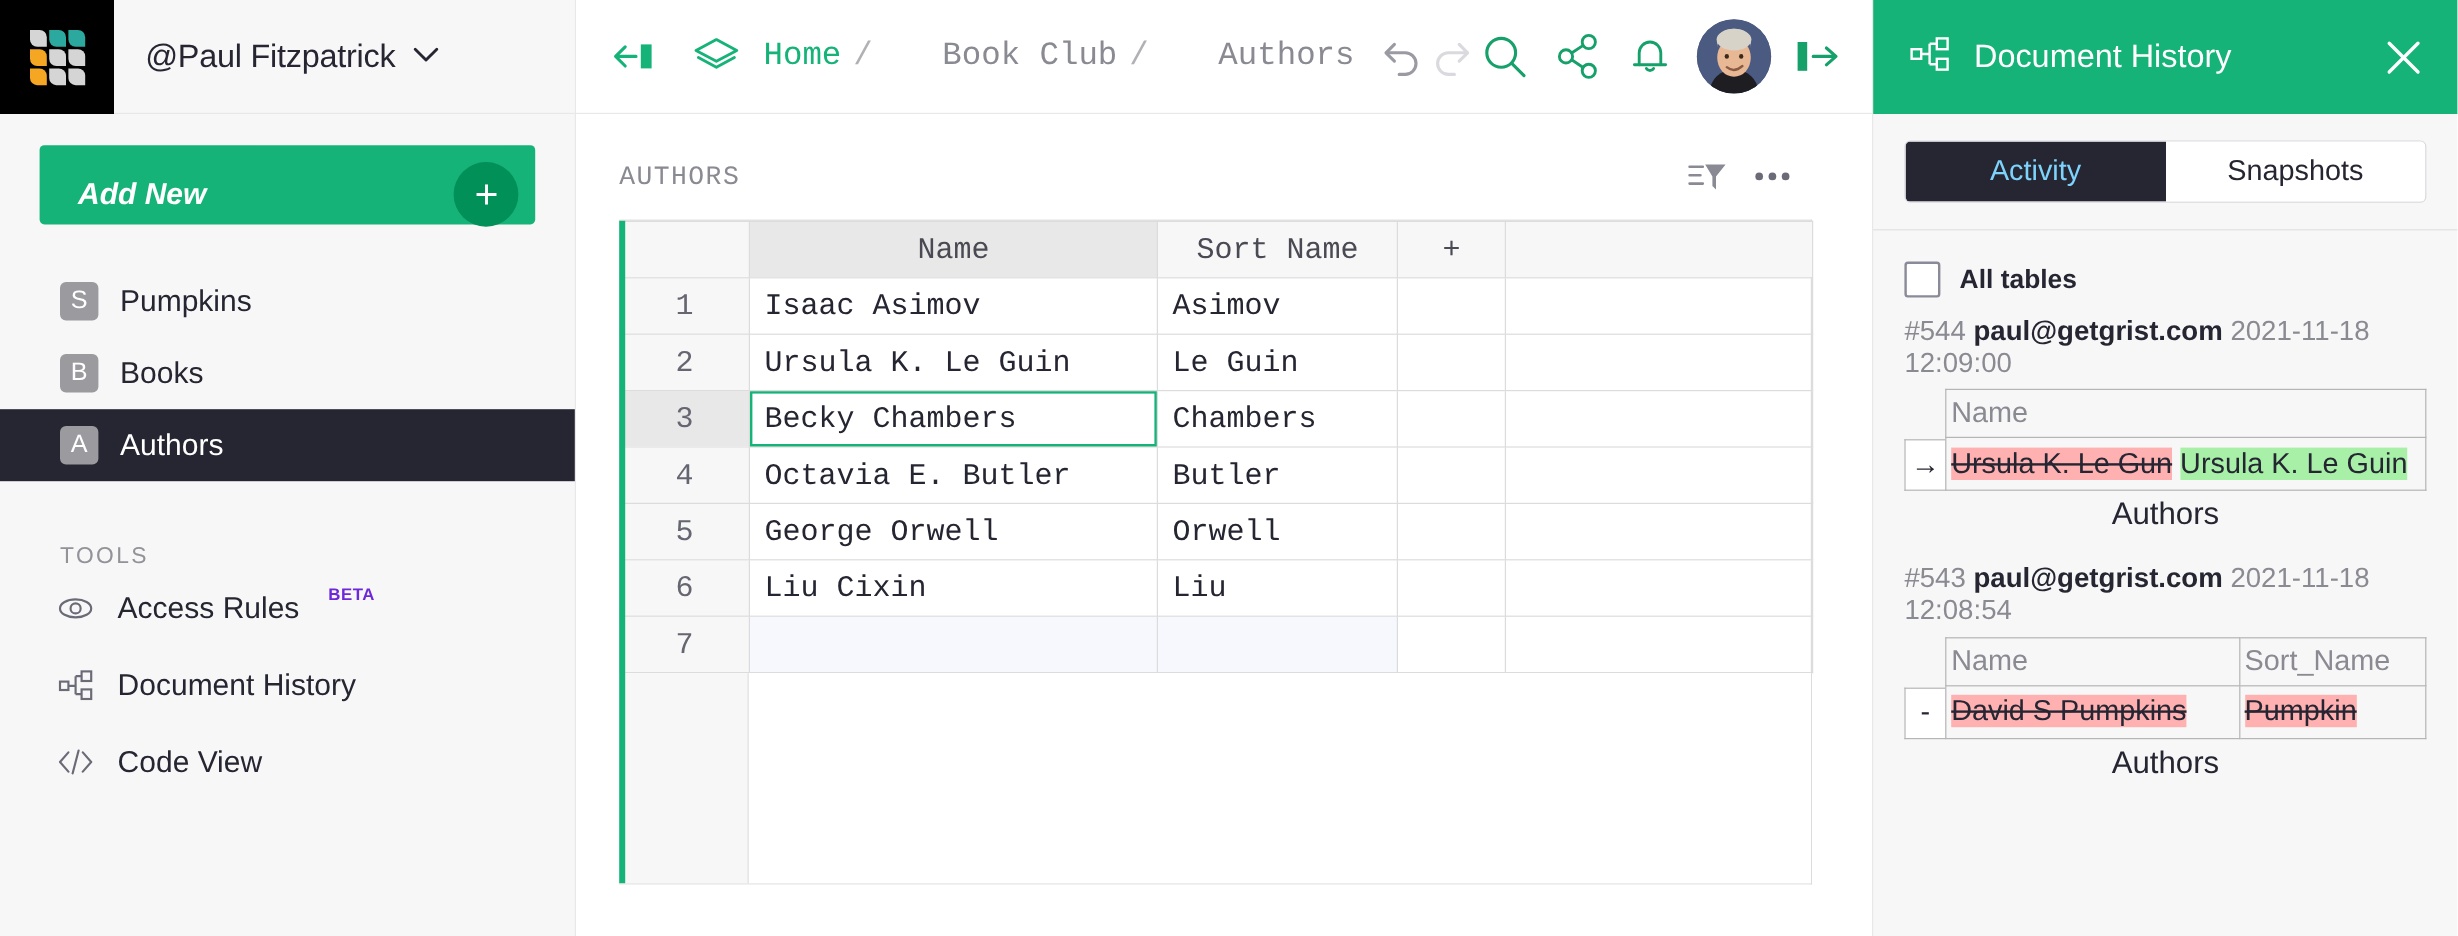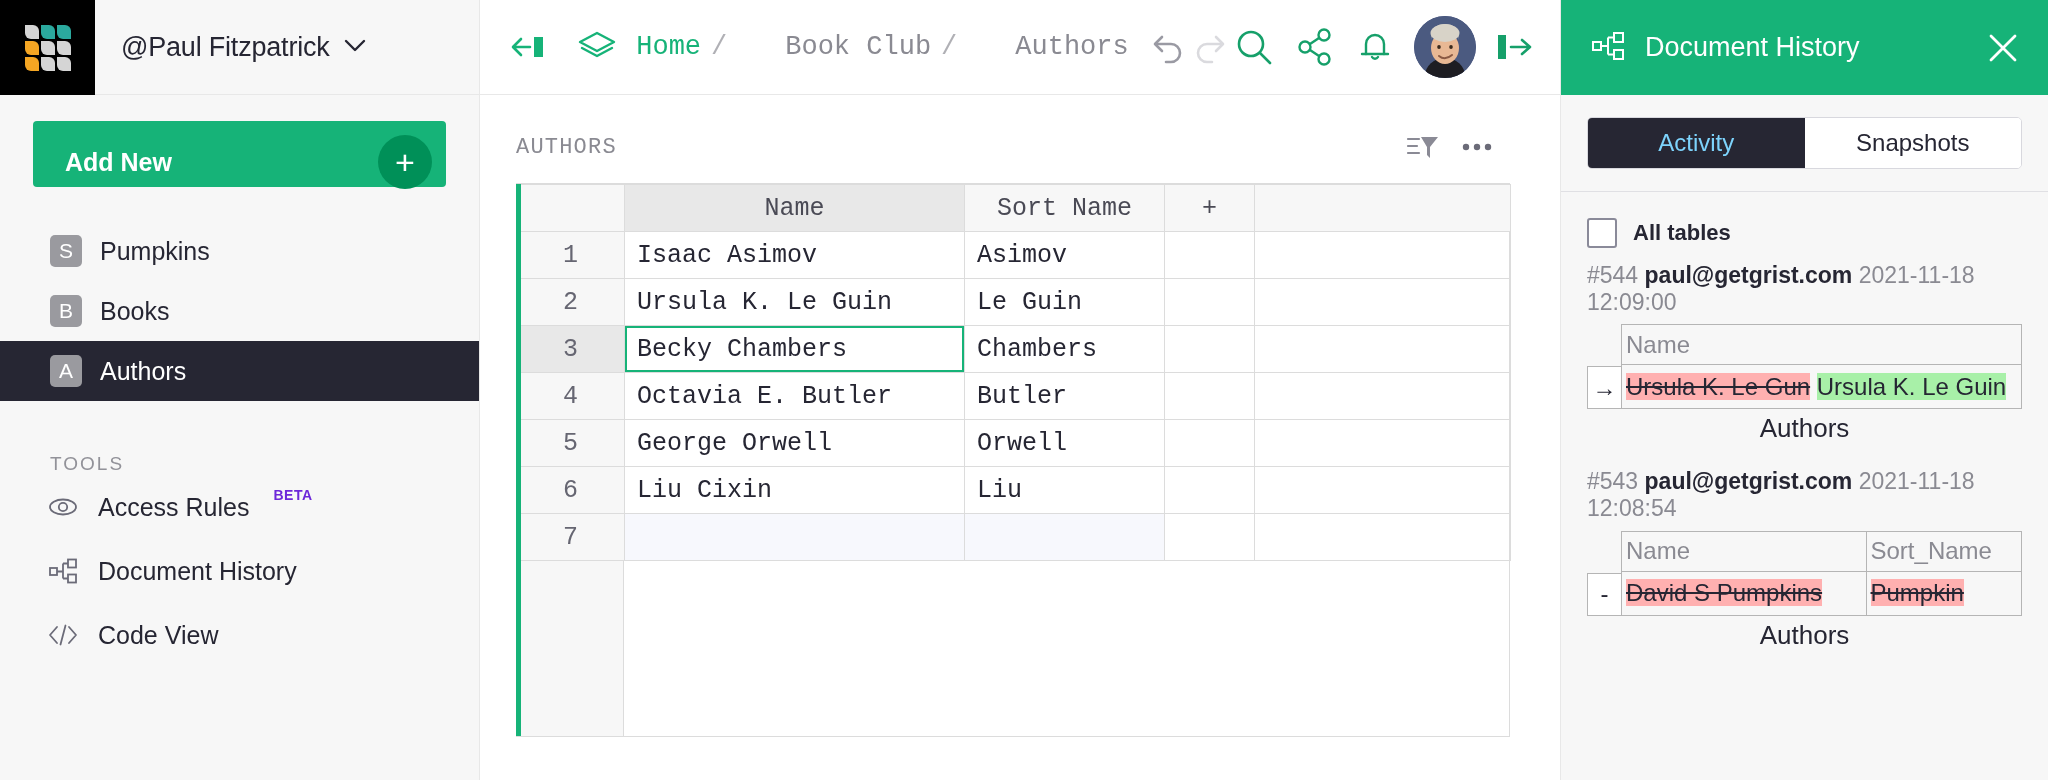--- a/index.html
+++ b/index.html
@@ -38,21 +38,21 @@
   .account-box {
     flex: 1; display: flex; align-items: center; padding-left: 26px; gap: 14px;
   }
   .account-name { font-size: 27px; color: #262633; letter-spacing: -0.2px; }
   .chev-down { color: #262633; font-size: 18px; line-height: 1; }
 
   .add-new-btn {
     margin: 26px 33px 0 33px;
     height: 66px; background: #16b378; border-radius: 4px;
     display: flex; align-items: center; justify-content: space-between;
-    padding: 16px 14px 0 32px; cursor: pointer;
+    padding: 16px 14px 0 32px; cursor: pointer; font-style: italic;
   }
   .add-new-label { color: #ffffff; font-size: 25px; font-weight: bold; }
   .add-new-circle {
     width: 54px; height: 54px; border-radius: 50%; background: #009058;
     display: flex; align-items: center; justify-content: center;
     color: #fff; font-size: 34px; line-height: 1; font-weight: 300;
   }
 
   .page-list { margin-top: 34px; }
   .page-item {

